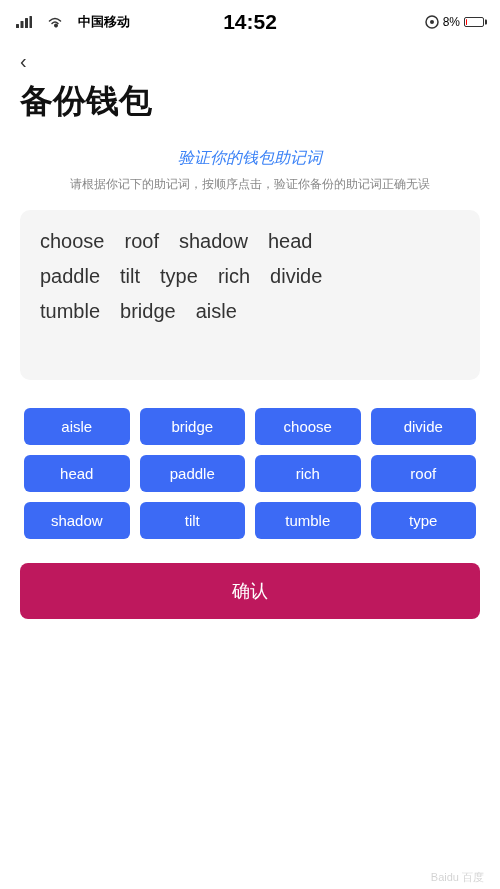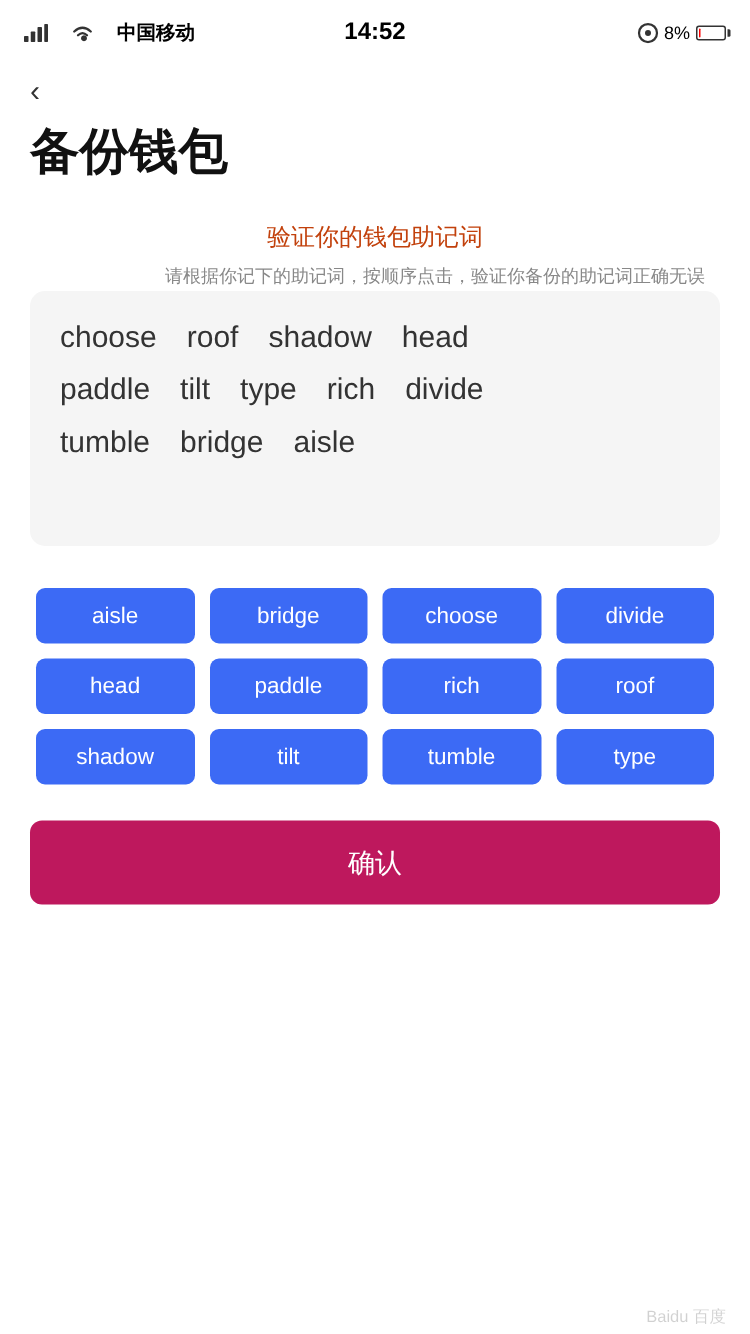--- a/index.html
+++ b/index.html
@@ -22,21 +22,21 @@
       background: #fff;
     }
     .status-left {
       font-size: 13px;
       font-weight: 600;
       display: flex;
       align-items: center;
       gap: 16px;
     }
     .status-center {
-      font-size: 16px;
+      font-size: 21px;
       font-weight: 600;
       position: absolute;
       left: 50%;
       transform: translateX(-50%);
     }
     .status-right {
       display: flex;
       align-items: center;
       gap: 4px;
       font-size: 12px;
@@ -96,29 +96,31 @@
       font-size: 33px;
       font-weight: 700;
       color: #111;
       margin-bottom: 24px;
     }
 
     
     .section-title {
       text-align: center;
       font-size: 16px;
-      color: #c2410c;
+      color: #3b82f6;
       font-weight: 500;
       margin-bottom: 6px;
+      font-style: italic;
     }
     .section-desc {
       font-size: 12px;
       color: #888;
-      text-align: right;
+      text-align: center;
       line-height: 1.6;
+      margin-bottom: 16px;
       padding: 0 10px;
     }
 
     
     .word-box {
       background: #f5f5f5;
       border-radius: 10px;
       padding: 20px 20px;
       margin-bottom: 28px;
       min-height: 170px;

